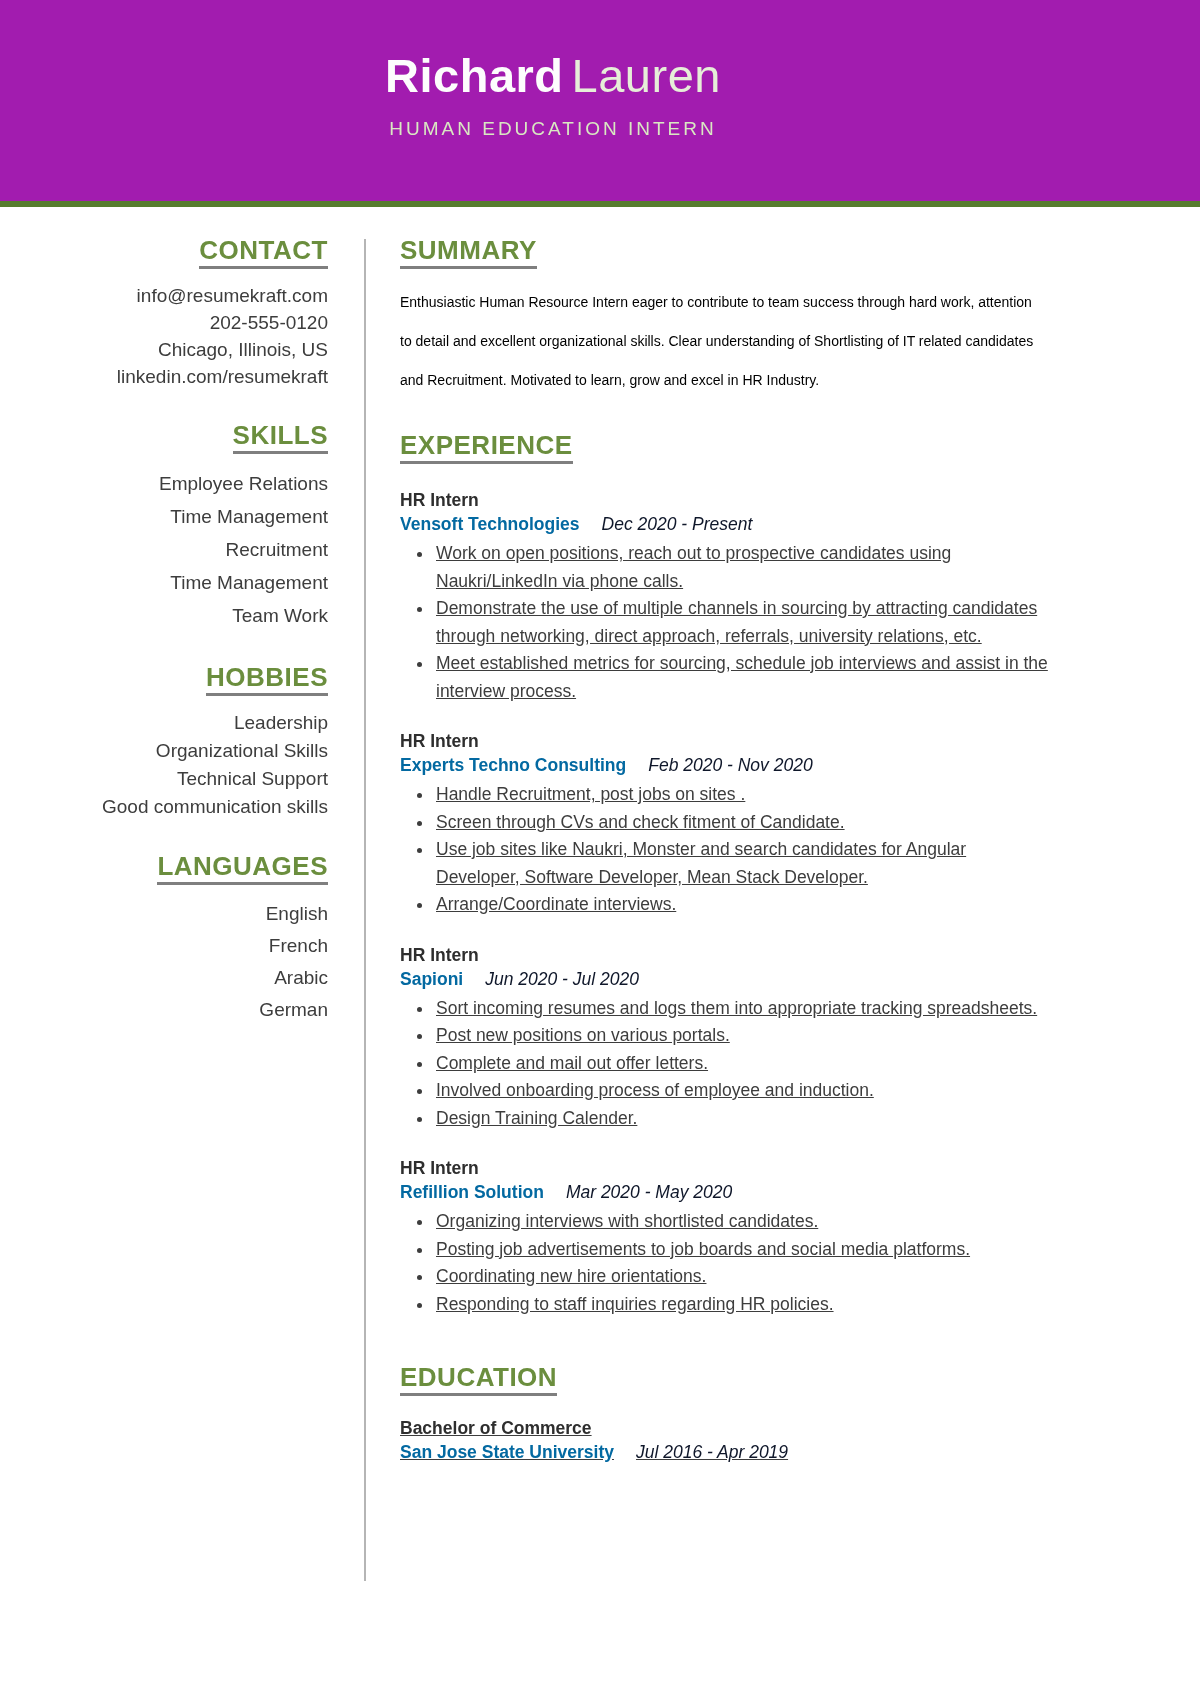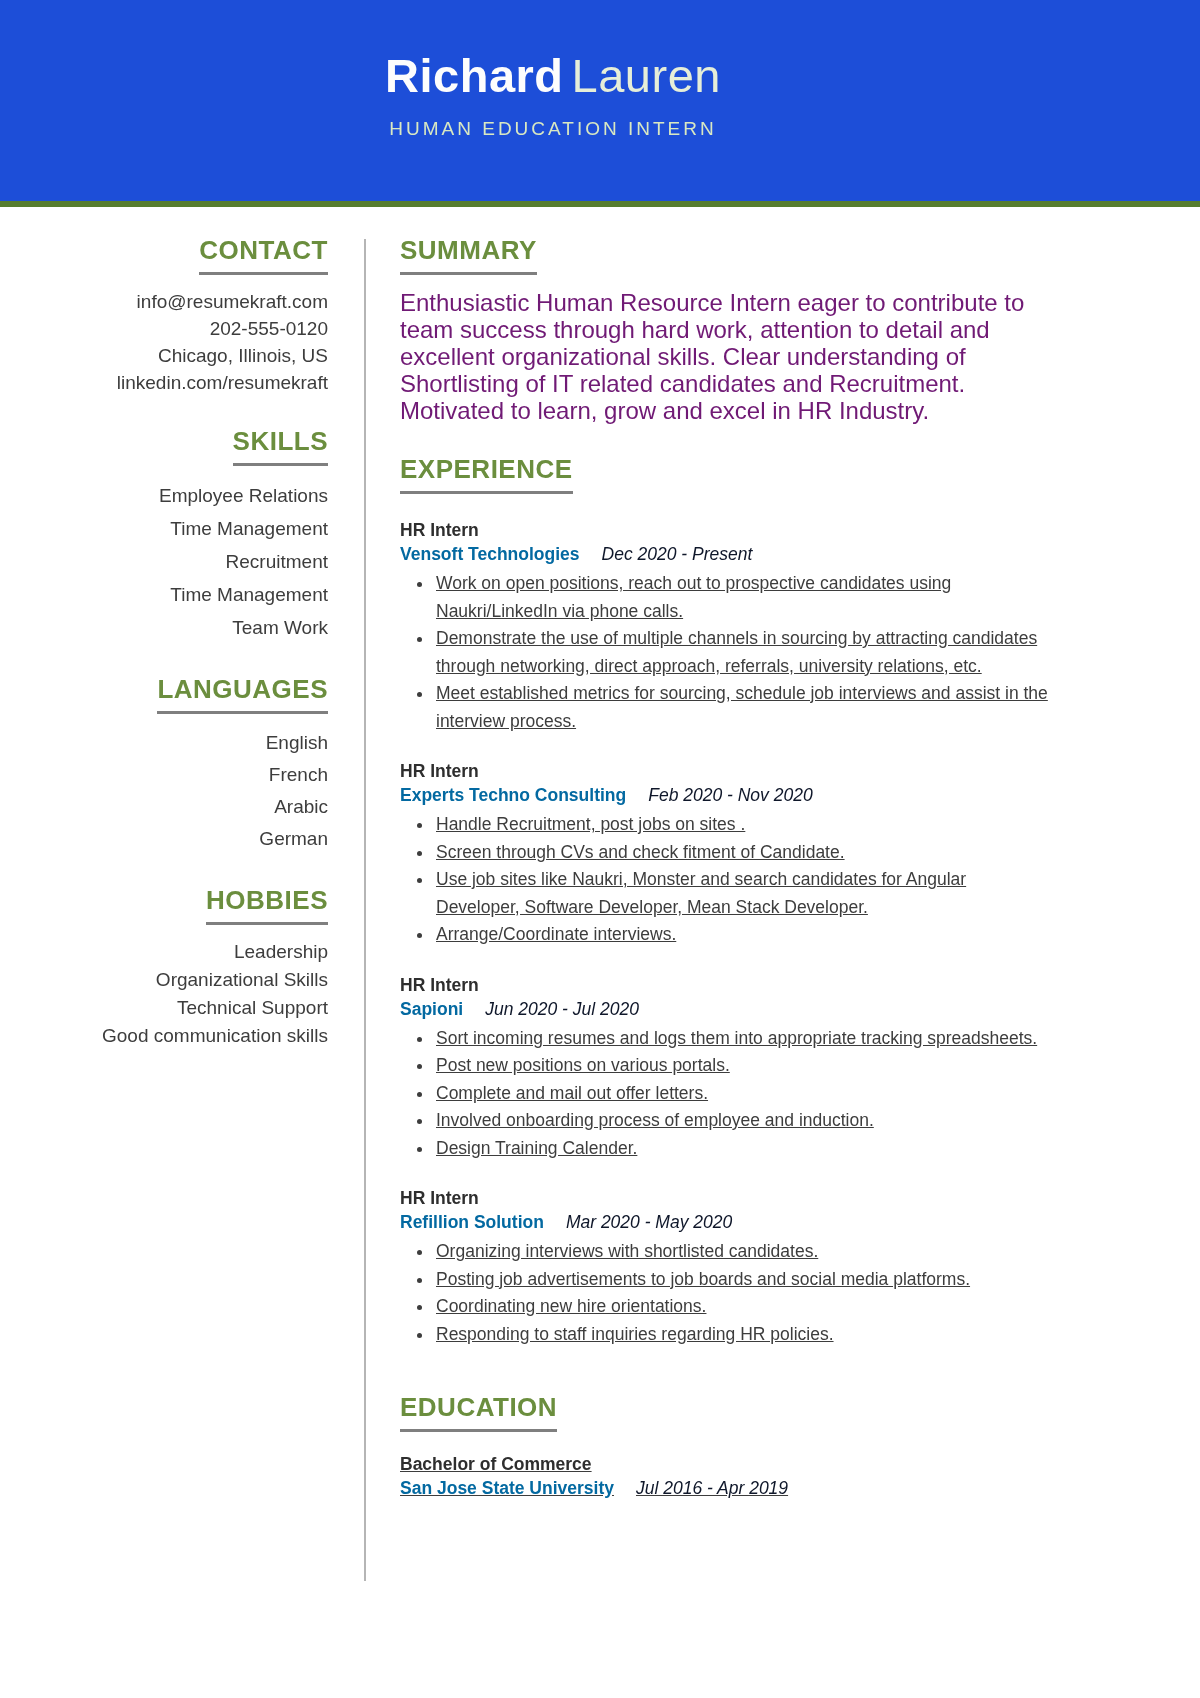--- a/index.html
+++ b/index.html
@@ -8,21 +8,21 @@
     width: 1200px; height: 1698px;
     background: #ffffff;
     font-family: "Liberation Sans", sans-serif;
     color: #3d3d3d;
     overflow: hidden;
     position: relative;
   }
   
   .header {
     height: 207px;
-    background: #1d4ed8;
+    background: #a21caf;
     border-bottom: 6px solid #567c2e;
     text-align: center;
     padding-top: 50px;
     padding-right: 94px;
   }
   .header h1 {
     font-size: 47px;
     line-height: 52px;
     font-weight: 400;
     color: #f3f6ee;
@@ -60,41 +60,41 @@
     margin-left: 34px;
   }
   
   .side-title, .main-title {
     display: inline-block;
     color: #6b8e3e;
     font-size: 26px;
     font-weight: 700;
     letter-spacing: 0.5px;
     border-bottom: 3px solid #7f7f7f;
-    padding-bottom: 6px;
+    padding-bottom: 0;
   }
   
   .side-section { margin-bottom: 30px; }
   .side-list {
     list-style: none;
     margin-top: 13px;
     font-size: 19px;
     color: #3d3d3d;
   }
   .contact-list li  { line-height: 27px; }
   .skills-list li   { line-height: 33px; }
   .hobbies-list li  { line-height: 28px; }
   .lang-list li     { line-height: 32px; }
   
   .main-section { margin-bottom: 30px; }
   .summary-text {
     margin-top: 14px;
-    font-size: 24px;
-    line-height: 27px;
-    color: #701a75;
+    font-size: 14px;
+    line-height: 39px;
+    color: #000000;
     width: 640px;
   }
   .job { margin-top: 24px; }
   .job-role {
     font-size: 17.5px;
     font-weight: 700;
     line-height: 24px;
     color: #2e2e2e;
   }
   .job-line { font-size: 17.5px; line-height: 24px; }
@@ -141,39 +141,39 @@
         <ul class="side-list skills-list">
           <li>Employee Relations</li>
           <li>Time Management</li>
           <li>Recruitment</li>
           <li>Time Management</li>
           <li>Team Work</li>
         </ul>
       </section>
 
       <section class="side-section">
+        <h2 class="side-title">HOBBIES</h2>
+        <ul class="side-list hobbies-list">
+          <li>Leadership</li>
+          <li>Organizational Skills</li>
+          <li>Technical Support</li>
+          <li>Good communication skills</li>
+        </ul>
+      </section>
+
+      <section class="side-section">
         <h2 class="side-title">LANGUAGES</h2>
         <ul class="side-list lang-list">
           <li>English</li>
           <li>French</li>
           <li>Arabic</li>
           <li>German</li>
         </ul>
       </section>
 
-      <section class="side-section">
-        <h2 class="side-title">HOBBIES</h2>
-        <ul class="side-list hobbies-list">
-          <li>Leadership</li>
-          <li>Organizational Skills</li>
-          <li>Technical Support</li>
-          <li>Good communication skills</li>
-        </ul>
-      </section>
-
     </aside>
 
     <div class="vline"></div>
 
     <main class="main">
 
       <section class="main-section">
         <h2 class="main-title">SUMMARY</h2>
         <p class="summary-text">Enthusiastic Human Resource Intern eager to contribute to team success through hard work, attention to detail and excellent organizational skills. Clear understanding of Shortlisting of IT related candidates and Recruitment. Motivated to learn, grow and excel in HR Industry.</p>
       </section>

